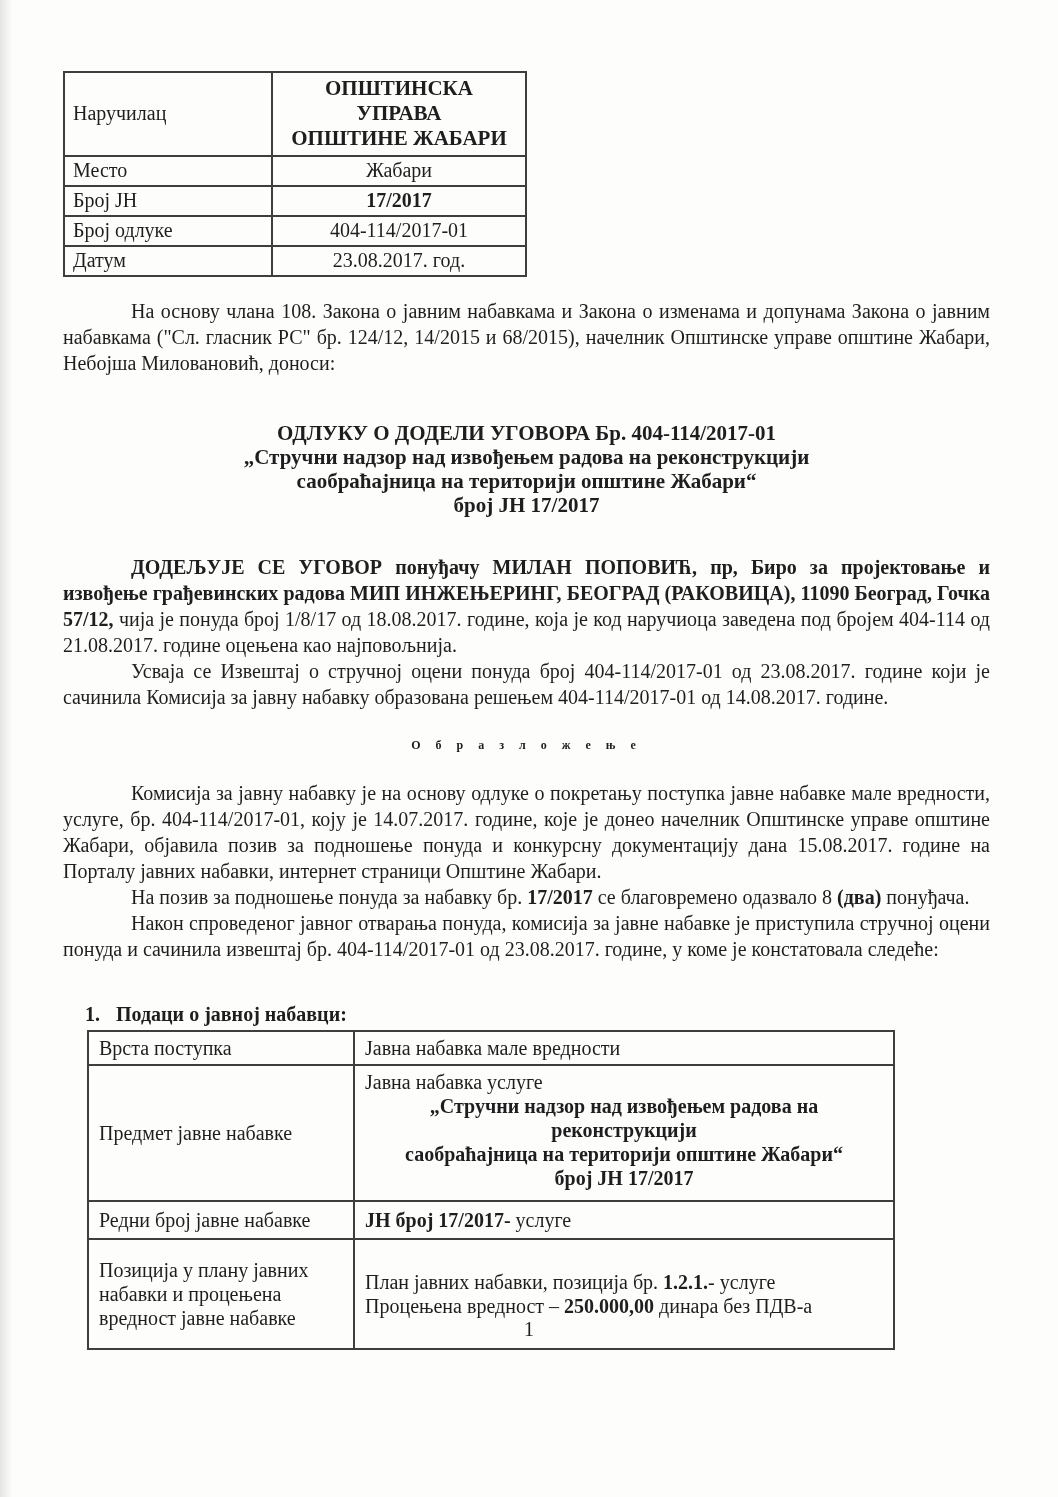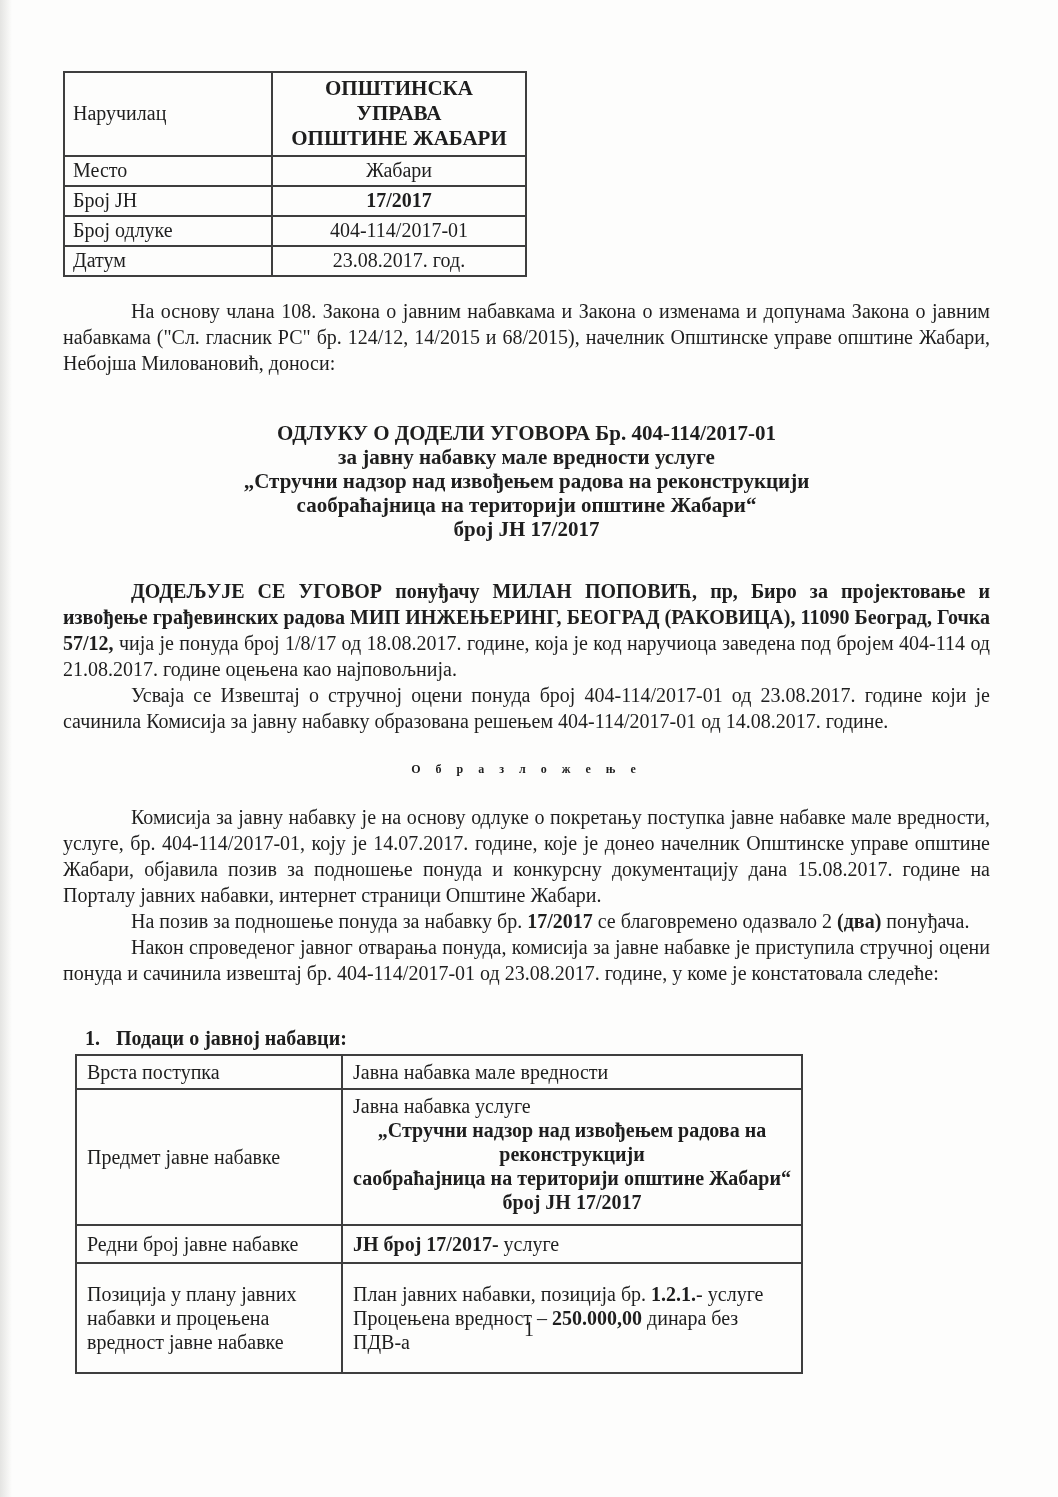--- a/index.html
+++ b/index.html
@@ -32,21 +32,21 @@
   .title-block div{margin:0;}
 
   .body-block{margin-top:37px;}
 
   .rationale-heading{text-align:center;font-weight:bold;font-size:12px;letter-spacing:6px;margin:28px 0 27px;}
 
   .section-heading{margin:41px 0 4px 22px;font-weight:bold;font-size:20px;}
   .section-heading .num{margin-right:16px;}
 
   
-  .detail-table{border-collapse:collapse;width:728px;margin-left:12px;font-size:20px;line-height:24px;}
+  .detail-table{border-collapse:collapse;width:808px;margin-left:24px;font-size:20px;line-height:24px;}
   .detail-table td{border:2px solid #3e3e3e;padding:2px 10px;vertical-align:middle;text-align:left;}
   .detail-table td.lbl{width:244px;}
   .detail-table tr.r1 td{height:28px;}
   .detail-table tr.r3 td{height:32px;}
   .detail-table tr.r4 td{height:104px;}
   .detail-table .cell-center{text-align:center;font-weight:bold;}
   .detail-table .subject-cell{padding-top:4px;padding-bottom:10px;}
   .b{font-weight:bold;}
 
   .page-number{position:absolute;top:1318px;left:0;width:1058px;text-align:center;font-size:20px;}
@@ -79,36 +79,35 @@
         <td class="lbl">Датум</td>
         <td class="val">23.08.2017. год.</td>
       </tr>
     </tbody>
   </table>
 
   <p class="para intro">На основу члана 108. Закона о јавним набавкама и Закона о изменама и допунама Закона о јавним набавкама ("Сл. гласник РС" бр. 124/12, 14/2015 и 68/2015), начелник Општинске управе општине Жабари, Небојша Миловановић, доноси:</p>
 
   <div class="title-block">
     <div>ОДЛУКУ  О ДОДЕЛИ УГОВОРА Бр. 404-114/2017-01</div>
-    <div>за јавну набавку мале вредности услуге</div>
     <div>„Стручни надзор над извођењем радова на реконструкцији</div>
     <div>саобраћајница на територији општине Жабари“</div>
     <div>број ЈН 17/2017</div>
   </div>
 
   <div class="body-block">
     <p class="para"><span class="b">ДОДЕЉУЈЕ СЕ УГОВОР понуђачу МИЛАН ПОПОВИЋ, пр, Биро за пројектовање и извођење грађевинских радова МИП ИНЖЕЊЕРИНГ, БЕОГРАД (РАКОВИЦА), 11090 Београд, Гочка 57/12,</span><span> чија је понуда број 1/8/17 од 18.08.2017. године, која је код наручиоца заведена под бројем 404-114 од 21.08.2017. године оцењена као најповољнија.</span></p>
     <p class="para"><span>Усваја се Извештај о стручној оцени понуда број 404-114/2017-01 од 23.08.2017. године који је сачинила Комисија за јавну набавку образована решењем 404-114/2017-01 од 14.08.2017. године.</span></p>
   </div>
 
   <div class="rationale-heading">О б р а з л о ж е њ е</div>
 
   <div>
     <p class="para"><span>Комисија за јавну набавку је на основу одлуке о покретању поступка јавне набавке мале вредности, услуге, бр. 404-114/2017-01, коју је 14.07.2017. године, које је донео начелник Општинске управе општине Жабари, објавила позив за подношење понуда и конкурсну документацију дана 15.08.2017. године на Порталу јавних набавки, интернет страници Општине Жабари.</span></p>
-    <p class="para"><span>На позив за подношење понуда за набавку бр. </span><span class="b">17/2017</span><span> се  благовремено одазвало 2 </span><span class="b">(два)</span><span> понуђача.</span></p>
+    <p class="para"><span>На позив за подношење понуда за набавку бр. </span><span class="b">17/2017</span><span> се  благовремено одазвало 8 </span><span class="b">(два)</span><span> понуђача.</span></p>
     <p class="para"><span>Након спроведеног јавног отварања понуда, комисија за јавне набавке је приступила стручној оцени понуда и сачинила извештај бр. 404-114/2017-01 од  23.08.2017. године, у коме је констатовала следеће:</span></p>
   </div>
 
   <div class="section-heading">
     <span class="num">1.</span><span>Подаци о јавној набавци:</span>
   </div>
 
   <table class="detail-table">
     <tbody>
       <tr class="r1">

